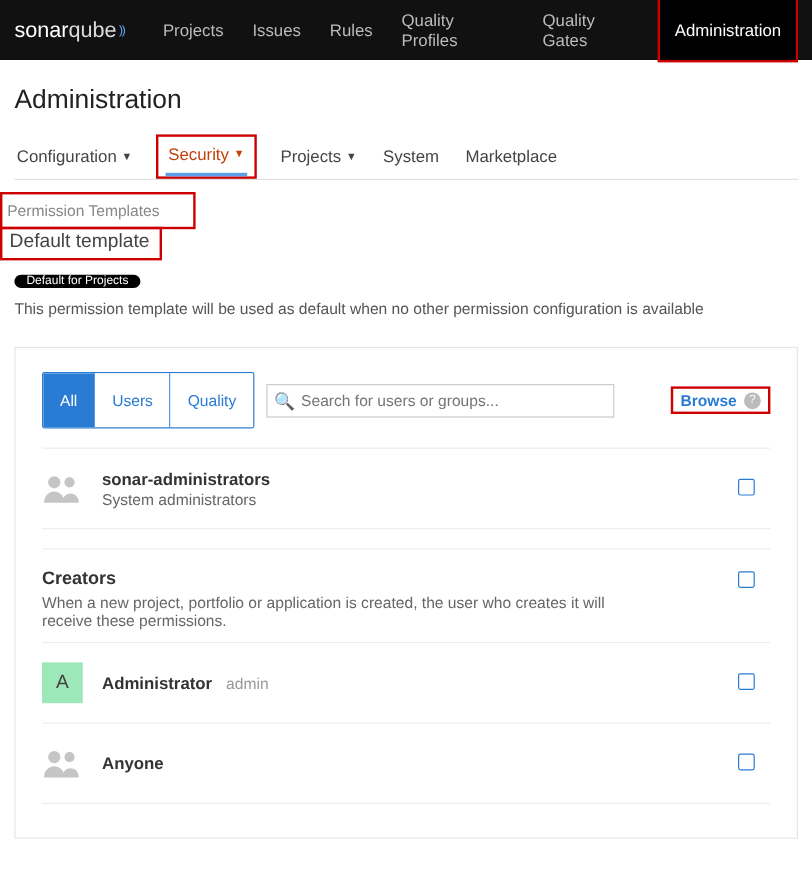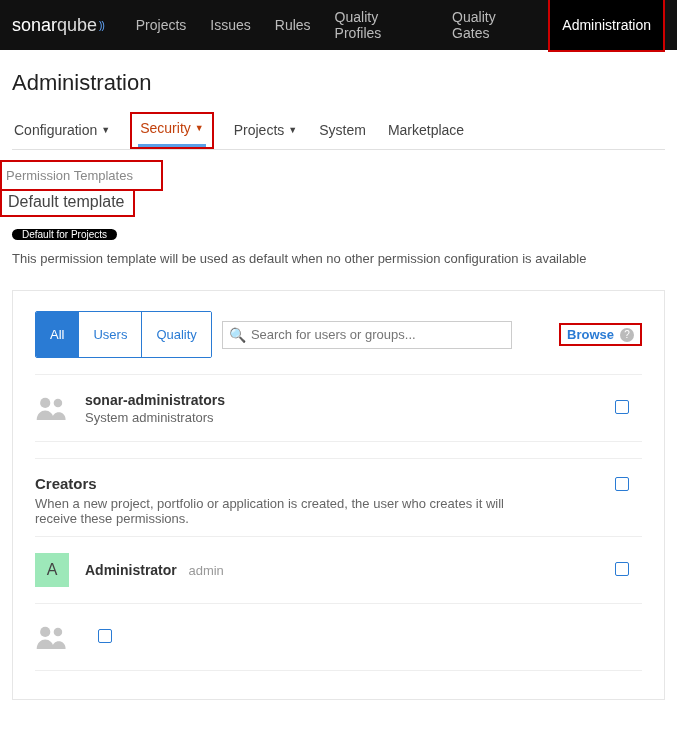--- a/index.html
+++ b/index.html
@@ -263,20 +263,23 @@
       <div class="avatar group">
         <svg class="group-svg" viewBox="0 0 40 32">
             <g fill="#c5c5c5">
               <circle cx="12" cy="10" r="6"></circle>
               <circle cx="27" cy="10" r="5"></circle>
               <path d="M2 30c0-7 5-11 10-11s10 4 10 11z"></path>
               <path d="M20 30c0-6 4-9 8-9s8 3 8 9z"></path>
             </g>
           </svg>
       </div>
+      <div class="row-body">
+        <span class="row-title">Anyone</span>
+      </div>
       <div class="row-check">
         <span class="cb"></span>
       </div>
     </div>
 
     <div class="row noborder" style="padding:10px 0 18px;">
 
       <div style="flex:1;"></div>
 
     </div>

